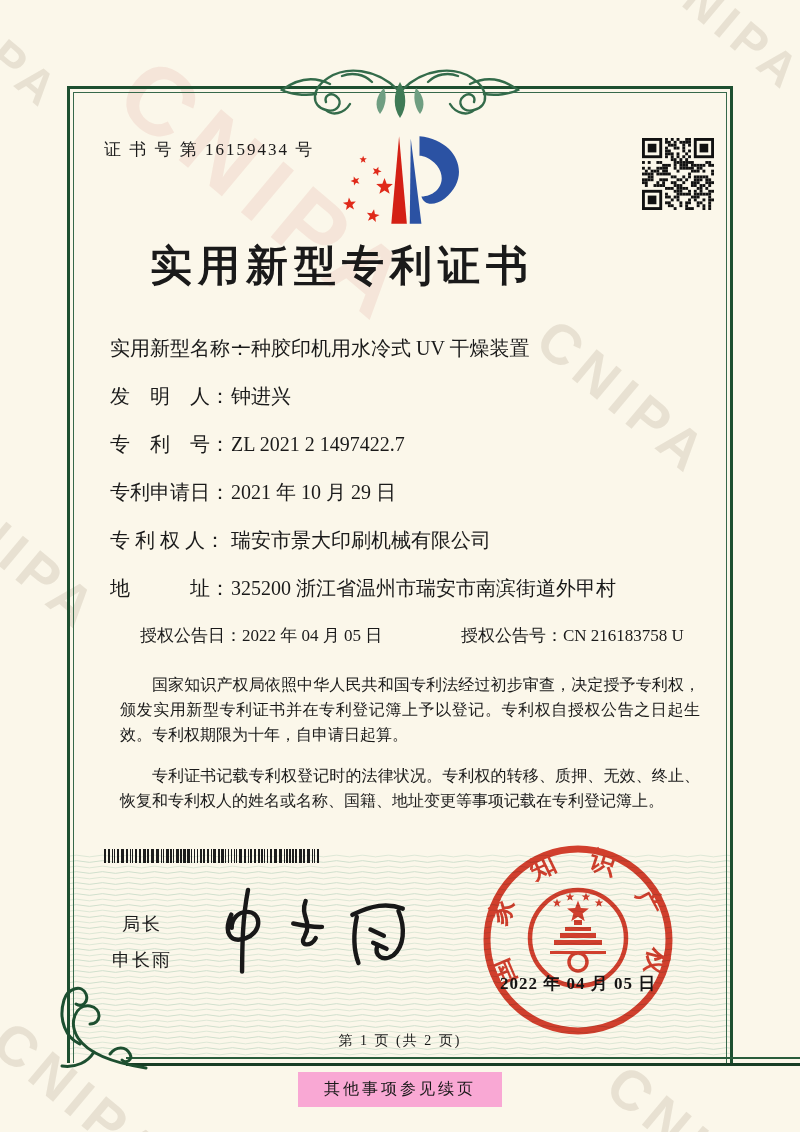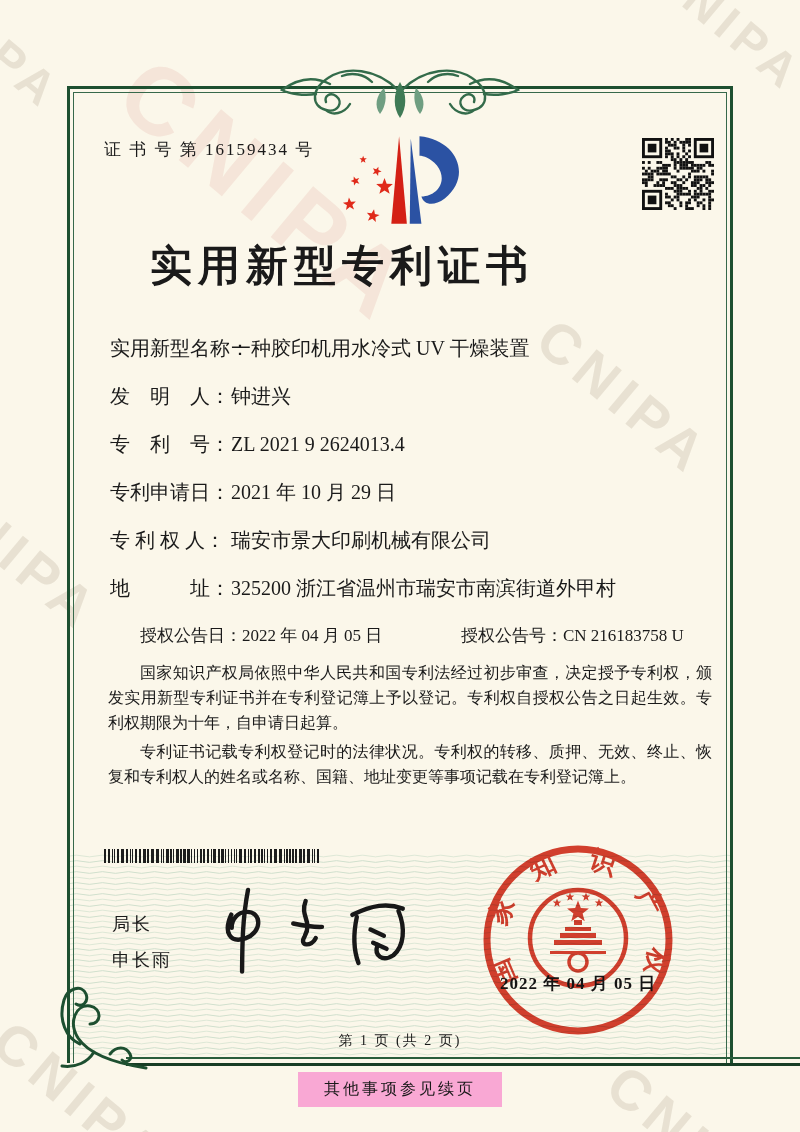--- a/index.html
+++ b/index.html
@@ -40,24 +40,24 @@
     font-size:42px;font-weight:700;letter-spacing:6px;
   }
   
   .fields{position:absolute;left:110px;top:336px;width:620px;font-size:20px;}
   .frow{height:48px;line-height:24px;white-space:nowrap;}
   .flabel{display:inline-block;width:121px;}
   .grant-row{position:absolute;left:104px;top:624px;width:620px;font-size:17px;white-space:nowrap;}
   .gpair1{display:inline-block;width:321px;margin-left:36px;}
   
   .paras{position:absolute;left:104px;top:656px;width:612px;font-size:16px;line-height:25px;text-align:justify;}
-  .paras p{margin:4px;text-indent:2em;}
+  .paras p{margin:16px;text-indent:2em;}
   
   .barcode{position:absolute;left:104px;top:849px;width:216px;height:14px;}
-  .signer{position:absolute;left:112px;top:906px;font:500 18px "Liberation Sans","DejaVu Sans",sans-serif;line-height:36px;letter-spacing:2px;}
+  .signer{position:absolute;left:112px;top:906px;font:500 18px "Liberation Sans","DejaVu Sans",sans-serif;line-height:36px;letter-spacing:2px;text-align:center;}
   .signature{position:absolute;left:212px;top:878px;width:220px;height:100px;transform:rotate(-2deg);}
   .seal{position:absolute;left:480px;top:842px;width:196px;height:196px;mix-blend-mode:multiply;opacity:.92;}
   .seal-date{
     position:absolute;left:468px;top:972px;width:220px;text-align:center;
     font-size:17px;font-weight:700;letter-spacing:1px;color:#141414;
   }
   .page-ind{position:absolute;left:67px;top:1032px;width:666px;text-align:center;font-size:14px;letter-spacing:2px;}
   .note-box{
     position:absolute;left:50%;top:1072px;transform:translateX(-50%);
     background:#f9a8d4;padding:7px 26px;font-size:16px;letter-spacing:3px;white-space:nowrap;
@@ -401,21 +401,21 @@
 <div class="title">实用新型专利证书</div>
 
 <div class="fields">
   <div class="frow">
     <span class="flabel">实用新型名称：</span><span>一种胶印机用水冷式 UV 干燥装置</span>
   </div>
   <div class="frow">
     <span class="flabel">发　明　人：</span><span>钟进兴</span>
   </div>
   <div class="frow">
-    <span class="flabel">专　利　号：</span><span>ZL 2021 9 2624013.4</span>
+    <span class="flabel">专　利　号：</span><span>ZL 2021 2 1497422.7</span>
   </div>
   <div class="frow">
     <span class="flabel">专利申请日：</span><span>2021 年 10 月 29 日</span>
   </div>
   <div class="frow">
     <span class="flabel">专 利 权 人：</span><span>瑞安市景大印刷机械有限公司</span>
   </div>
   <div class="frow">
     <span class="flabel">地　　　址：</span><span>325200 浙江省温州市瑞安市南滨街道外甲村</span>
   </div>

